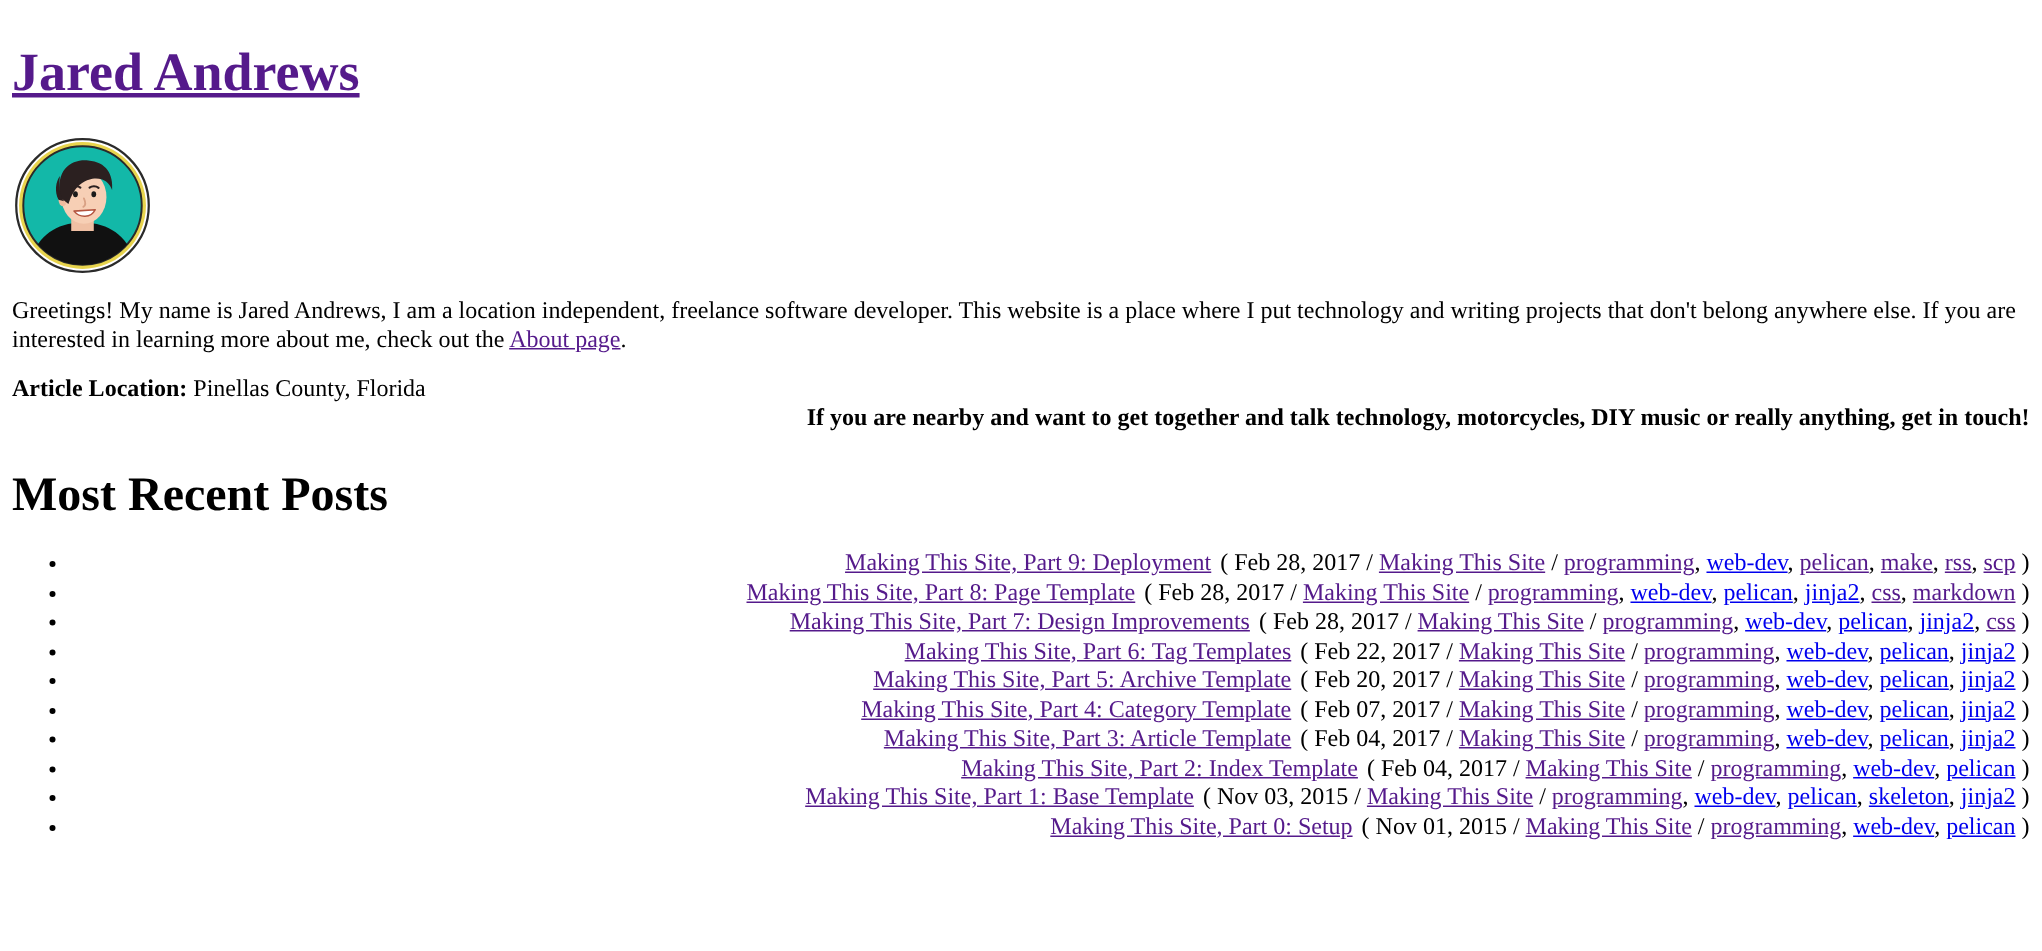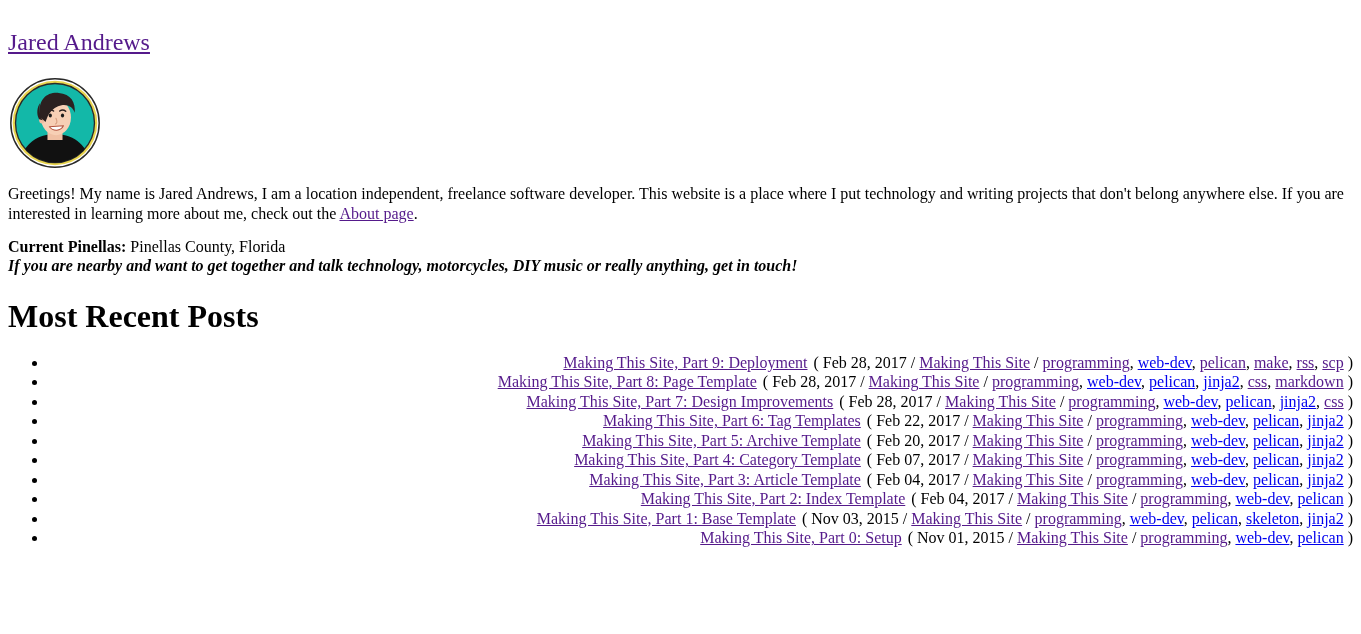--- a/index.html
+++ b/index.html
@@ -20,22 +20,22 @@
     padding: 8px;
     box-sizing: border-box;
   }
   a {
     text-decoration: underline;
   }
   a.visited { color: #551a8b; }
   a.unvisited { color: #0000ee; }
 
   h1.site-title {
-    font-size: 24px;
-    font-weight: normal;
+    font-size: 36px;
+    font-weight: bold;
     margin: 21px 0 21px 0;
     line-height: 1.1;
   }
   h1.site-title a {
     color: #551a8b;
     text-decoration: underline;
   }
 
   .nav {
     margin: 0 0 8px 0;
@@ -56,24 +56,24 @@
   p.intro {
     margin: 14px 0 14px 0;
     line-height: 1.2;
   }
   .loc {
     margin: 0;
     line-height: 1.22;
   }
   .loc-label { font-weight: bold; }
   .loc-note {
-    font-style: italic;
     font-weight: bold;
     margin: 0 0 0 0;
     line-height: 1.22;
+    text-align: right;
   }
 
   h2.section-title {
     font-size: 32px;
     font-weight: bold;
     margin: 22px 0 18px 0;
   }
 
   ul.posts {
     margin: 0;
@@ -134,21 +134,21 @@
         <path d="M44 54 C48 59 56 59 59 53 Z" fill="#ffffff" stroke="#b3543f" stroke-width="1.1" stroke-linejoin="round"></path>
       </g>
     </svg>
   </div>
 
   <p class="intro">
     <span>Greetings! My name is Jared Andrews, I am a location independent, freelance software developer. This website is a place where I put technology and writing projects that don't belong anywhere else. If you are interested in learning more about me, check out the </span><a href="#" class="visited">About page</a><span>.</span>
   </p>
 
   <p class="loc">
-    <span class="loc-label">Current Pinellas:</span><span> Pinellas County, Florida</span>
+    <span class="loc-label">Article Location:</span><span> Pinellas County, Florida</span>
   </p>
   <p class="loc-note">If you are nearby and want to get together and talk technology, motorcycles, DIY music or really anything, get in touch!</p>
 
   <h2 class="section-title">Most Recent Posts</h2>
 
   <ul class="posts">
       <li><a href="#" class="visited">Making This Site, Part 9: Deployment</a><span class="spacer"></span><span class="meta">( </span><span class="meta">Feb 28, 2017 </span><span class="meta">/ </span><a href="#" class="visited">Making This Site</a><span class="meta"> / </span><a href="#" class="visited">programming</a><span class="meta">, </span><a href="#" class="unvisited">web-dev</a><span class="meta">, </span><a href="#" class="visited">pelican</a><span class="meta">, </span><a href="#" class="visited">make</a><span class="meta">, </span><a href="#" class="visited">rss</a><span class="meta">, </span><a href="#" class="visited">scp</a><span class="meta"> )</span></li>
       <li><a href="#" class="visited">Making This Site, Part 8: Page Template</a><span class="spacer"></span><span class="meta">( </span><span class="meta">Feb 28, 2017 </span><span class="meta">/ </span><a href="#" class="visited">Making This Site</a><span class="meta"> / </span><a href="#" class="visited">programming</a><span class="meta">, </span><a href="#" class="unvisited">web-dev</a><span class="meta">, </span><a href="#" class="unvisited">pelican</a><span class="meta">, </span><a href="#" class="unvisited">jinja2</a><span class="meta">, </span><a href="#" class="visited">css</a><span class="meta">, </span><a href="#" class="visited">markdown</a><span class="meta"> )</span></li>
       <li><a href="#" class="visited">Making This Site, Part 7: Design Improvements</a><span class="spacer"></span><span class="meta">( </span><span class="meta">Feb 28, 2017 </span><span class="meta">/ </span><a href="#" class="visited">Making This Site</a><span class="meta"> / </span><a href="#" class="visited">programming</a><span class="meta">, </span><a href="#" class="unvisited">web-dev</a><span class="meta">, </span><a href="#" class="unvisited">pelican</a><span class="meta">, </span><a href="#" class="unvisited">jinja2</a><span class="meta">, </span><a href="#" class="visited">css</a><span class="meta"> )</span></li>
       <li><a href="#" class="visited">Making This Site, Part 6: Tag Templates</a><span class="spacer"></span><span class="meta">( </span><span class="meta">Feb 22, 2017 </span><span class="meta">/ </span><a href="#" class="visited">Making This Site</a><span class="meta"> / </span><a href="#" class="visited">programming</a><span class="meta">, </span><a href="#" class="unvisited">web-dev</a><span class="meta">, </span><a href="#" class="unvisited">pelican</a><span class="meta">, </span><a href="#" class="unvisited">jinja2</a><span class="meta"> )</span></li>

